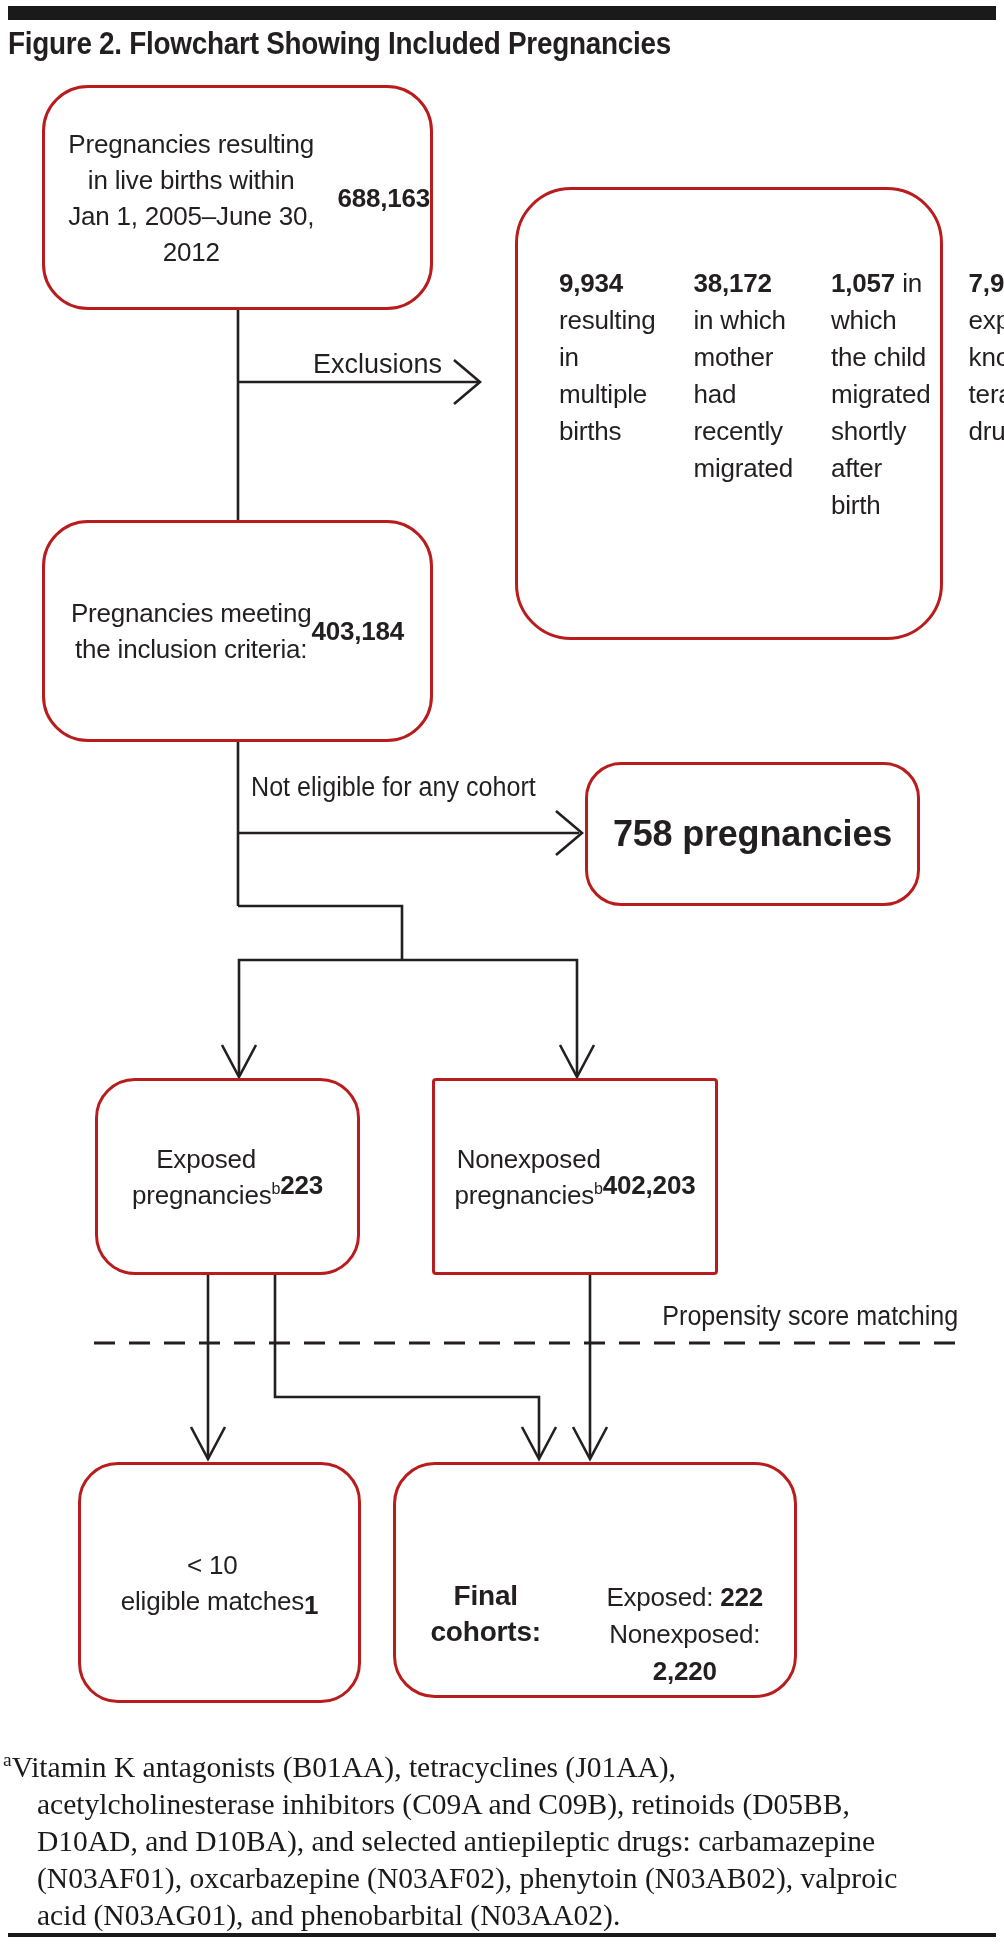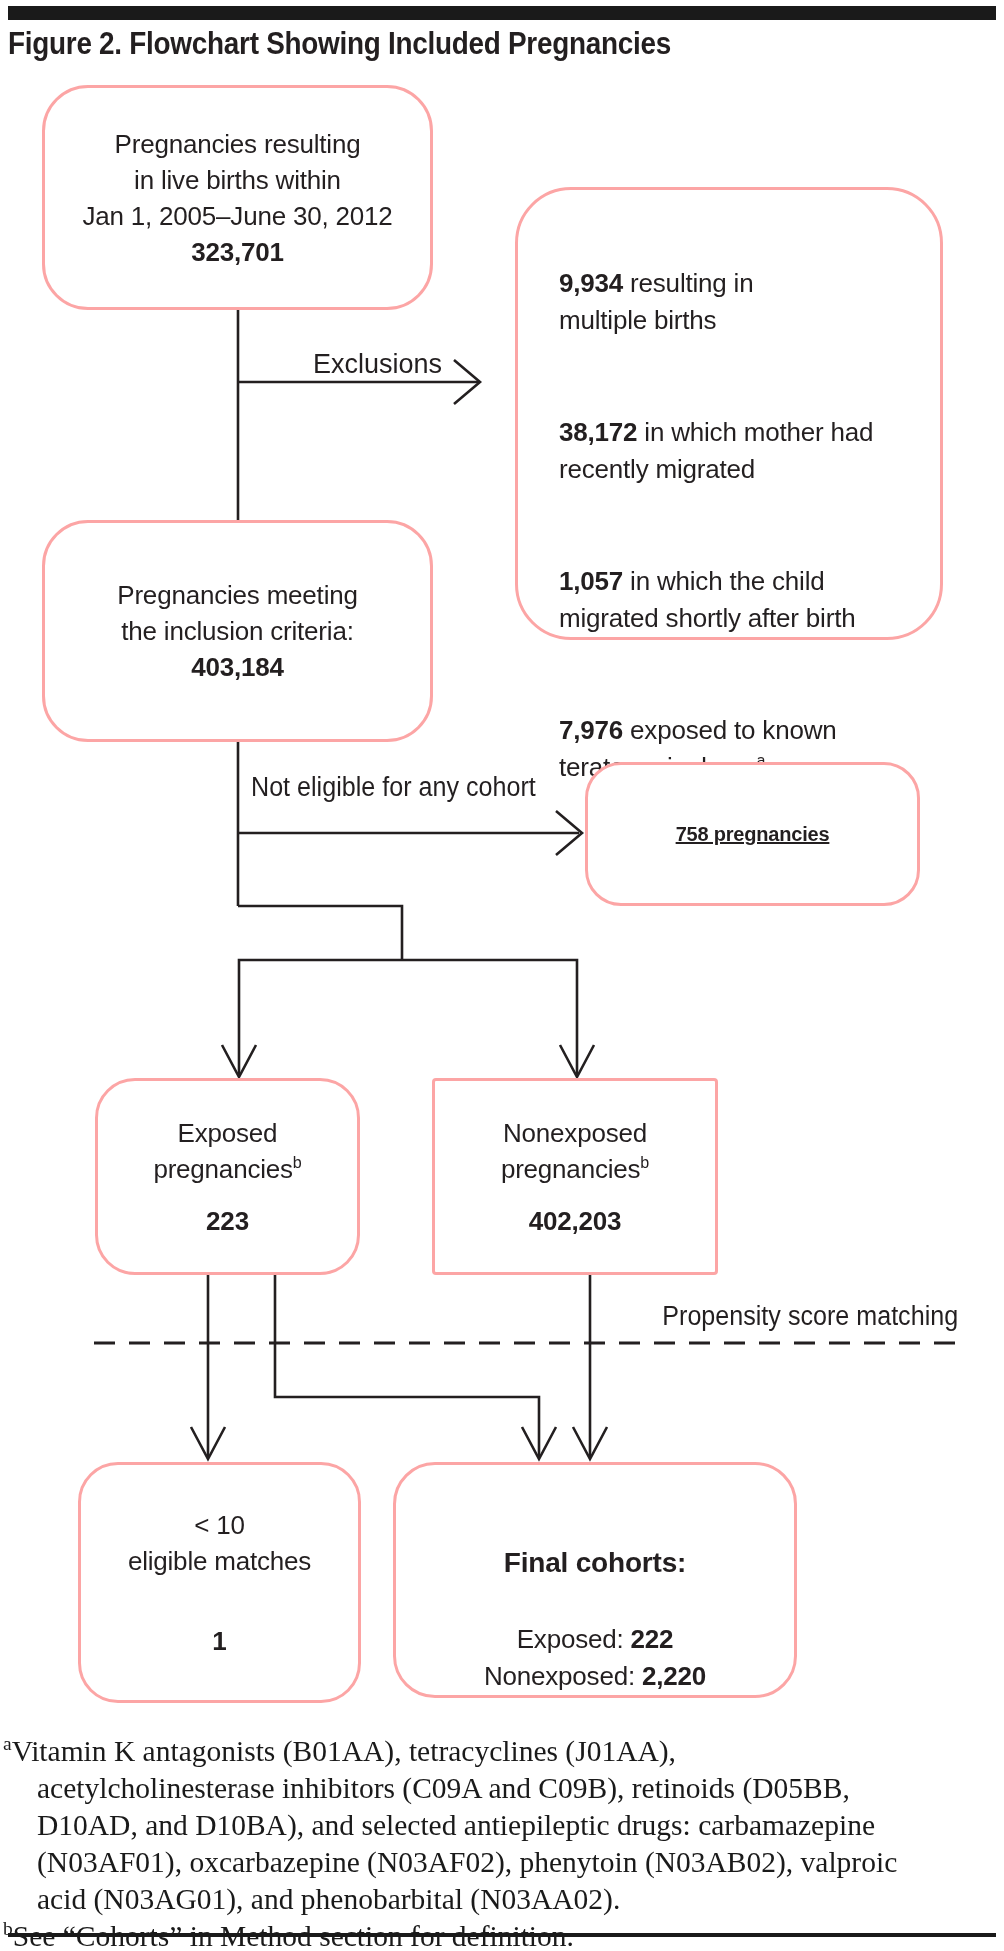--- a/index.html
+++ b/index.html
@@ -2,22 +2,22 @@
 <html><head>
 <meta charset="utf-8">
 <style>
   html,body{margin:0;padding:0;background:#fff;}
   #page{position:relative;width:1004px;height:1951px;background:#fff;overflow:hidden;
         font-family:"Liberation Sans","DejaVu Sans",sans-serif;color:#231f20;}
   .rule{position:absolute;background:#1a1a1a;}
   #title{position:absolute;left:8px;top:26px;font-size:31px;font-weight:bold;
          letter-spacing:-0.3px;transform:scaleX(0.9);transform-origin:left center;white-space:nowrap;}
   svg.connectors{position:absolute;left:0;top:0;}
-  .fbox{position:absolute;box-sizing:border-box;border:3px solid #fca5a5;background:#fff;
-        display:flex;flex-direction:column;align-items:center;justify-content:center;
+  .fbox{position:absolute;box-sizing:border-box;border:3px solid #b91c1c;background:#fff;
+        display:flex;align-items:center;justify-content:center;
         font-size:26px;line-height:36px;letter-spacing:-0.2px;text-align:center;}
   .pre{white-space:pre-line;}
   .num{font-weight:bold;}
   sup{font-size:0.62em;vertical-align:super;line-height:0;}
   
   #box-exclusions{align-items:flex-start;justify-content:flex-start;
         padding:38px 18px 0 41px;text-align:left;gap:38px;line-height:37px;margin-left:32px;}
   .exc-item b{font-weight:bold;}
   
   .flabel{position:absolute;font-size:27px;white-space:nowrap;}
@@ -27,21 +27,21 @@
   #box-final{justify-content:flex-end;padding-top:68px;}
   #box-final .rows{margin-top:40px;line-height:37px;}
   
   #box-lt10 .num{margin-top:44px;}
   
   .stack .num{margin-top:16px;}
   
   #footnotes{position:absolute;left:3px;top:1733px;width:996px;
              font-family:"Liberation Serif","DejaVu Serif",serif;
              font-size:29.5px;line-height:37px;color:#1a1a1a;}
-  .footnote{white-space:pre-line;padding-left:34px;text-indent:-34px;}
+  .footnote{white-space:pre-line;padding-left:34px;text-indent:-34px;margin-top:16px;}
   .footnote sup{font-size:0.66em;}
 </style>
 </head>
 <body>
 
 <div id="page">
 
   <div class="rule" style="left:8px;top:6px;width:988px;height:14px;"></div>
 
   <div id="title">Figure 2. Flowchart Showing Included Pregnancies</div>
@@ -75,21 +75,21 @@
       <path d="M573 1427 L590 1459 L607 1427"></path>
 
       <path d="M94 1343 H958" stroke-width="3.2" stroke-dasharray="21 14"></path>
     </g>
   </svg>
 
   <div class="fbox" id="box-live-births" style="left:42px;top:85px;width:391px;height:225px;border-radius:46px;">
     <div class="pre">Pregnancies resulting
 in live births within
 Jan 1, 2005–June 30, 2012</div>
-    <div class="num">323,701</div>
+    <div class="num">688,163</div>
   </div>
 
   <div class="flabel" id="label-exclusions" style="left:313px;top:349px;">Exclusions</div>
 
   <div class="fbox" id="box-exclusions" style="left:483px;top:187px;width:428px;height:453px;border-radius:56px;">
     <div class="exc-item pre">
       <b>9,934</b><span> resulting in
 multiple births</span><sup></sup>
     </div>
     <div class="exc-item pre">
@@ -108,21 +108,21 @@
 
   <div class="fbox" id="box-inclusion" style="left:42px;top:520px;width:391px;height:222px;border-radius:46px;">
     <div class="pre">Pregnancies meeting
 the inclusion criteria:</div>
     <div class="num">403,184</div>
   </div>
 
   <div class="flabel" id="label-not-eligible" style="left:251px;top:772px;">Not eligible for any cohort</div>
 
   <div class="fbox" id="box-758" style="left:585px;top:762px;width:335px;height:144px;border-radius:36px;">
-    <div class="num" style="font-size:20px;text-decoration:underline;">758 pregnancies</div>
+    <div class="num" style="font-size:36px;">758 pregnancies</div>
   </div>
 
   <div class="fbox stack" id="box-exposed" style="left:95px;top:1078px;width:265px;height:197px;border-radius:40px;">
     <div class="pre"><span>Exposed
 pregnancies</span><sup>b</sup></div>
     <div class="num">223</div>
   </div>
 
   <div class="fbox stack" id="box-nonexposed" style="left:432px;top:1078px;width:286px;height:197px;border-radius:4px;">
     <div class="pre"><span>Nonexposed

